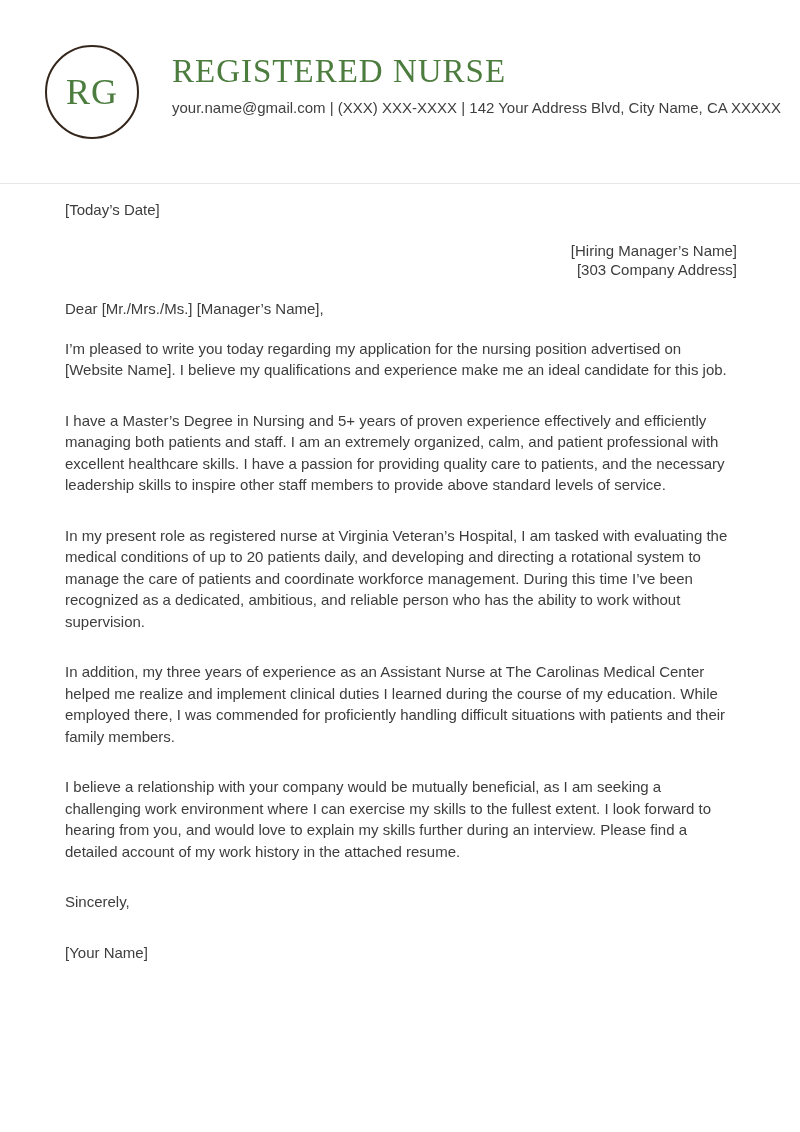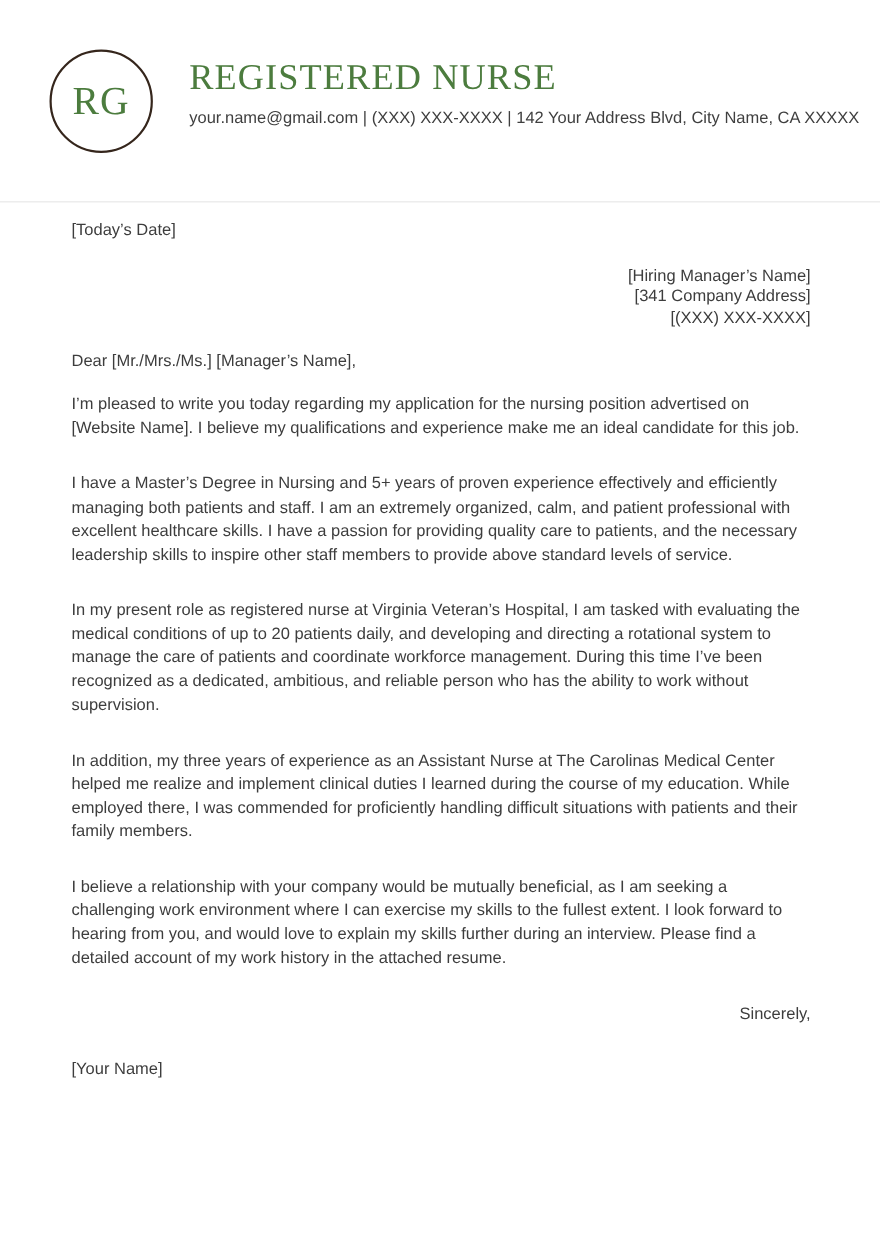--- a/index.html
+++ b/index.html
@@ -69,21 +69,21 @@
     width: 672px;
     font-size: 15px;
     color: #3d3d3d;
   }
   .letter p { line-height: 21.5px; }
   .letter .date       { margin-bottom: 20px; }
   .recipient div      { line-height: 19.8px; }
   .recipient          { margin-bottom: 18px; text-align: right; }
   .salutation         { margin-bottom: 18px; }
   .para               { margin-bottom: 29px; }
-  .closing            { margin-bottom: 29px; text-align: right; }
+  .closing            { margin-bottom: 29px; }
 </style>
 </head>
 <body>
 
 <div class="page">
 
   <header>
     <div class="monogram-circle">
       <span>RG</span>
     </div>
@@ -91,22 +91,21 @@
     <div class="contact-line">your.name@gmail.com | (XXX) XXX-XXXX | 142 Your Address Blvd, City Name, CA XXXXX</div>
   </header>
 
   <hr class="header-divider">
 
   <main class="letter">
     <p class="date">[Today’s Date]</p>
 
     <div class="recipient">
       <div>[Hiring Manager’s Name]</div>
-      <div>[341 Company Address]</div>
-      <div>[(XXX) XXX-XXXX]</div>
+      <div>[303 Company Address]</div>
     </div>
 
     <p class="salutation">Dear [Mr./Mrs./Ms.] [Manager’s Name],</p>
 
     <p class="para">I’m pleased to write you today regarding my application for the nursing position advertised on [Website Name]. I believe my qualifications and experience make me an ideal candidate for this job.</p>
     <p class="para">I have a Master’s Degree in Nursing and 5+ years of proven experience effectively and efficiently managing both patients and staff. I am an extremely organized, calm, and patient professional with excellent healthcare skills. I have a passion for providing quality care to patients, and the necessary leadership skills to inspire other staff members to provide above standard levels of service.</p>
     <p class="para">In my present role as registered nurse at Virginia Veteran’s Hospital, I am tasked with evaluating the medical conditions of up to 20 patients daily, and developing and directing a rotational system to manage the care of patients and coordinate workforce management. During this time I’ve been recognized as a dedicated, ambitious, and reliable person who has the ability to work without supervision.</p>
     <p class="para">In addition, my three years of experience as an Assistant Nurse at The Carolinas Medical Center helped me realize and implement clinical duties I learned during the course of my education. While employed there, I was commended for proficiently handling difficult situations with patients and their family members.</p>
     <p class="para">I believe a relationship with your company would be mutually beneficial, as I am seeking a challenging work environment where I can exercise my skills to the fullest extent. I look forward to hearing from you, and would love to explain my skills further during an interview. Please find a detailed account of my work history in the attached resume.</p>
 

